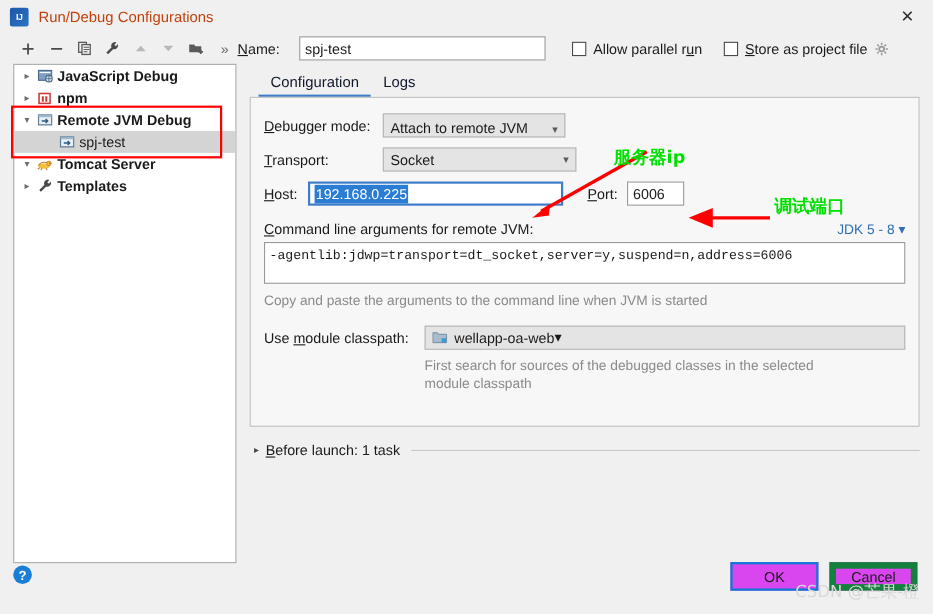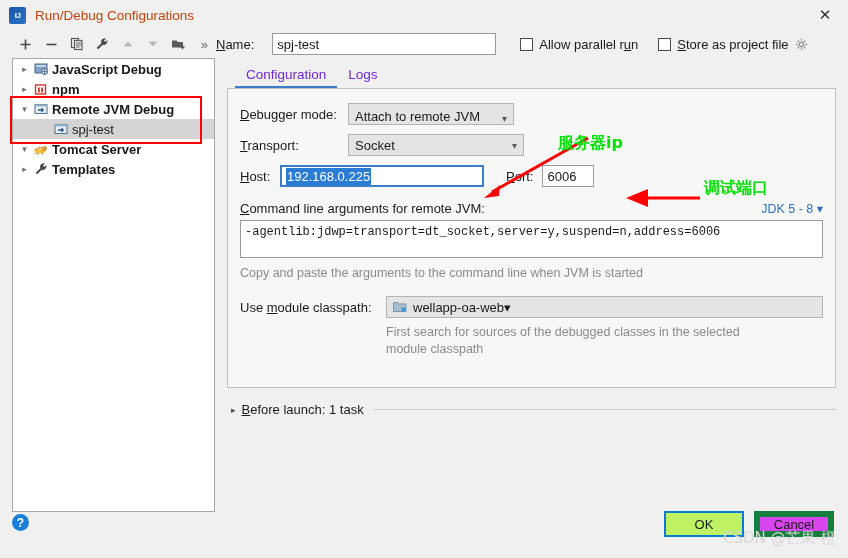--- a/index.html
+++ b/index.html
@@ -56,21 +56,21 @@
     width:15px;flex:0 0 15px;display:flex;align-items:center;justify-content:center;
     color:#6e6e6e;font-size:9px;
   }
   .arrow.blank{visibility:hidden;}
   .tico{width:17px;flex:0 0 17px;display:flex;align-items:center;justify-content:center;margin-right:3px;}
   .indent{width:20px;flex:0 0 20px;}
   
   .right-col{flex:1 1 auto;display:flex;flex-direction:column;min-width:0;}
   .tabs{display:flex;align-items:flex-end;height:30px;padding-left:8px;}
   .tab{
-    padding:4px 11px 6px;font-size:13.5px;color:#6d28d9;cursor:default;
+    padding:4px 11px 6px;font-size:13.5px;color:#0f172a;cursor:default;
     position:relative;
   }
   .tab.active::after{
     content:"";position:absolute;left:0;right:0;bottom:-1px;height:3px;background:#3d7cc9;
   }
   .cfg-panel{
     border:1px solid #c0c0c0;border-top:1px solid #c0c0c0;background:#f7f7f7;
     height:300px;padding:14px 12px 0 12px;box-sizing:border-box;position:relative;
   }
   .frow{display:flex;align-items:center;margin-bottom:9px;}
@@ -114,21 +114,21 @@
     position:absolute;left:12px;top:14px;width:17px;height:17px;border-radius:50%;
     background:#1a7ed6;color:#fff;font-size:12px;font-weight:bold;
     display:flex;align-items:center;justify-content:center;cursor:default;
   }
   .btns{position:absolute;right:14px;top:11px;display:flex;gap:10px;}
   .btn{
     width:80px;height:26px;display:flex;align-items:center;justify-content:center;
     font-size:13px;background:#d946ef;border:6px solid #15803d;cursor:default;
     box-sizing:border-box;
   }
-  .btn.primary{background:#bef264;border:2px solid #0a7bd4;}
+  .btn.primary{background:#d946ef;border:2px solid #0a7bd4;}
   
   .anno-layer{position:absolute;left:0;top:0;width:848px;height:558px;pointer-events:none;}
   .redbox{
     position:absolute;border:2px solid #f00;box-sizing:border-box;
   }
   .cn-anno{
     position:absolute;color:#00e000;font-family:"DejaVu Sans",sans-serif;
     font-size:16px;font-weight:bold;white-space:nowrap;
   }
   .watermark{
@@ -315,21 +315,21 @@
       <div class="frow">
         <span class="flabel" style="width:108px;"><span class="u">T</span>ransport:</span>
         <div class="combo" style="width:176px;">
           <span>Socket</span>
           <span class="chev">▾</span>
         </div>
       </div>
 
       <div class="frow" style="margin-bottom:14px;">
         <span class="flabel" style="width:40px;"><span class="u">H</span>ost:</span>
-        <div class="textinput focused" style="width:204px;">
+        <div class="textinput focused" style="width:232px;">
           <span class="sel-text">192.168.0.225</span>
         </div>
         <span class="flabel" style="margin-left:22px;"><span class="u">P</span>ort:</span>
         <div class="textinput" style="width:52px;margin-left:9px;">
           <span>6006</span>
         </div>
       </div>
 
       <div class="args-label-row">
         <span class="flabel"><span class="u">C</span>ommand line arguments for remote JVM:</span>

